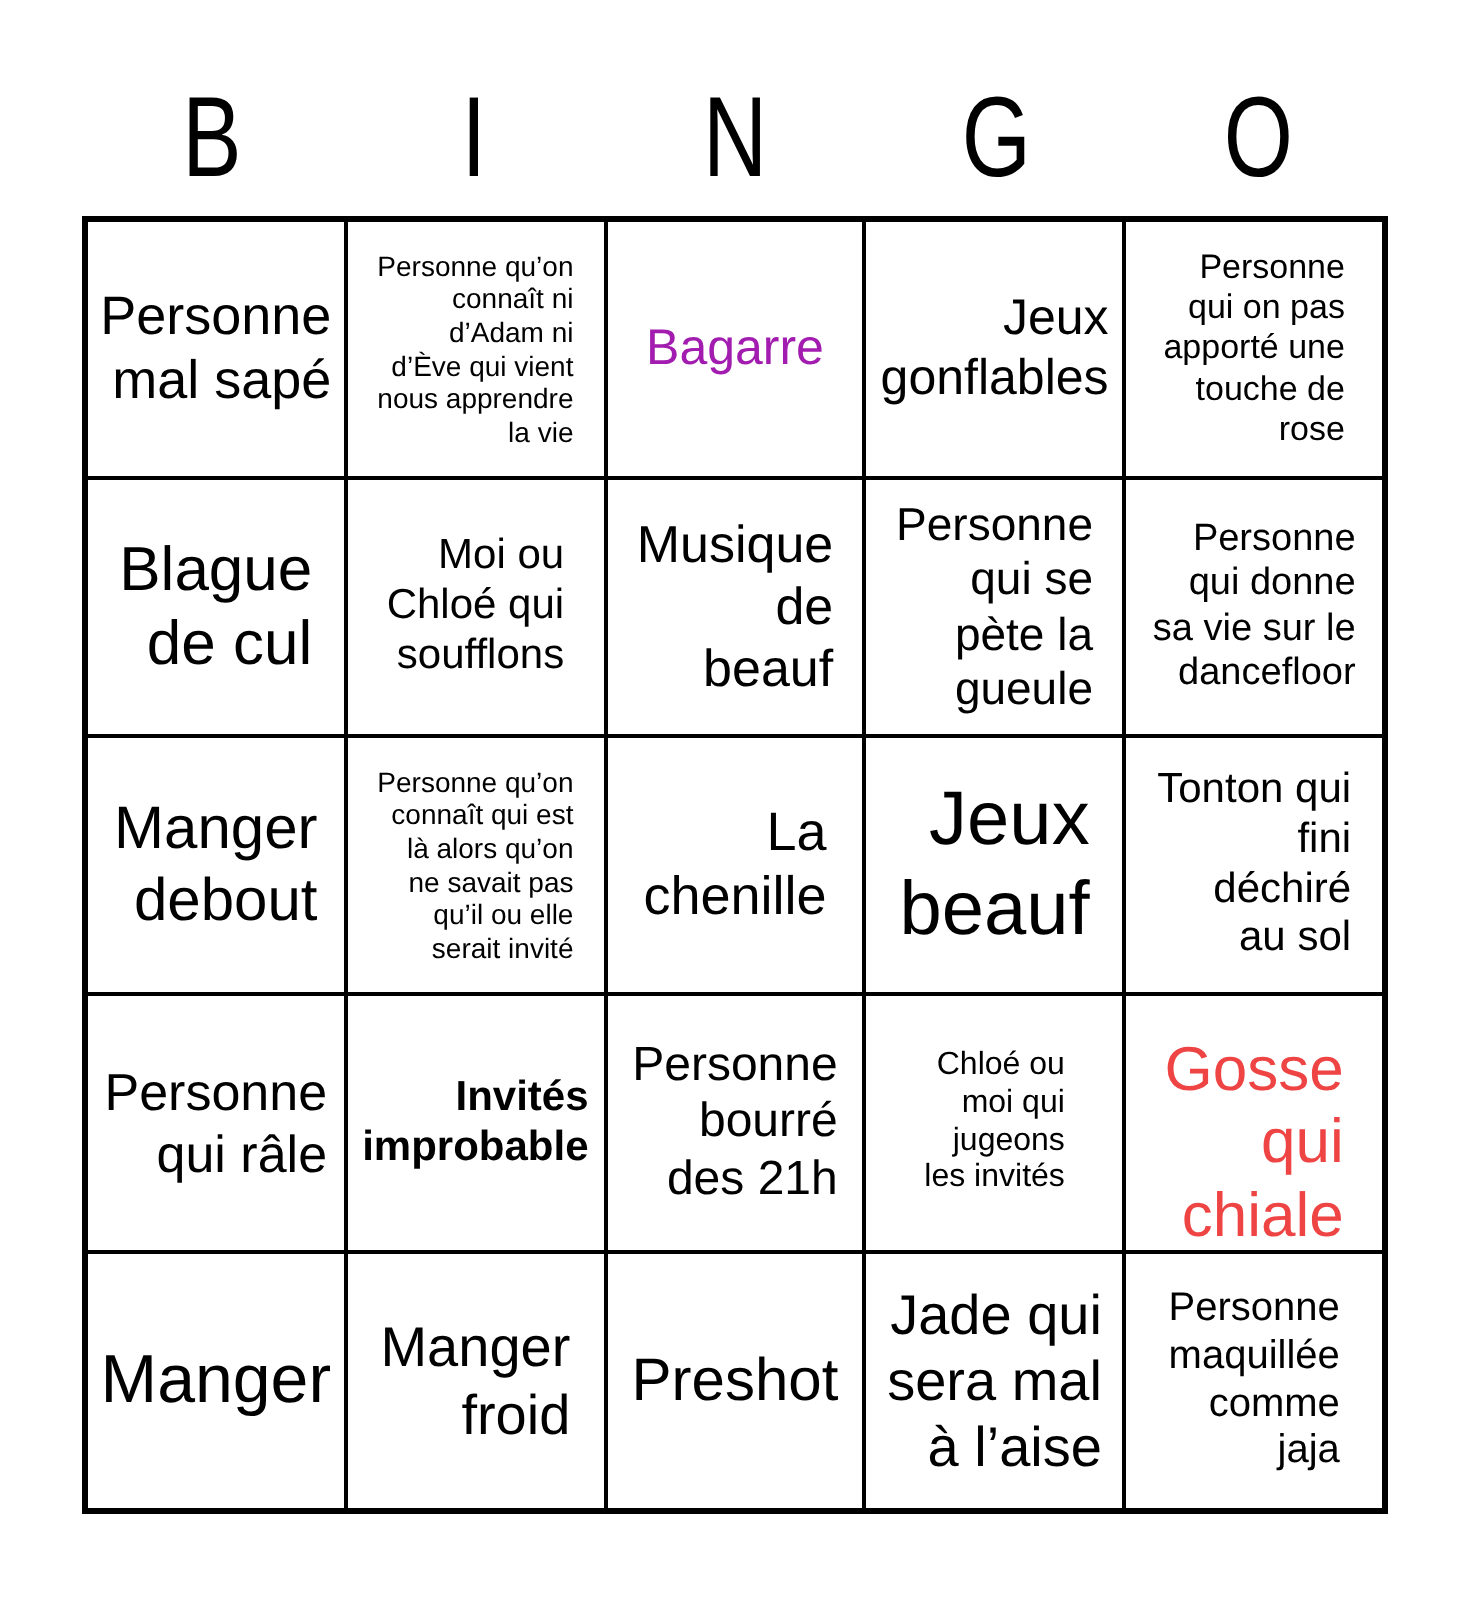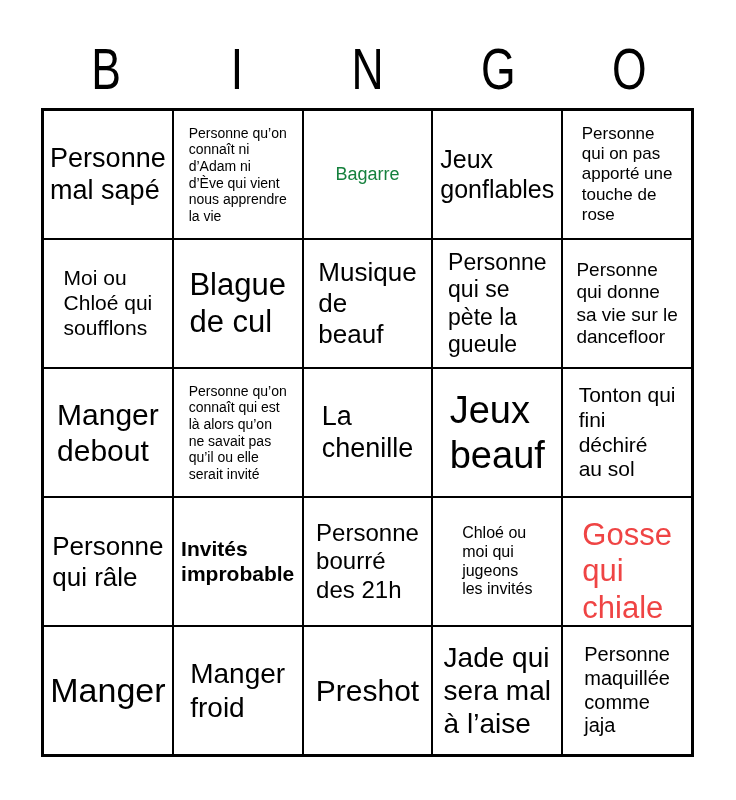--- a/index.html
+++ b/index.html
@@ -50,21 +50,21 @@
     border: 1px solid #000000;
     display: flex;
     align-items: center;
     justify-content: center;
     overflow: hidden;
     padding: 1px 2px;
     background: #ffffff;
   }
   .cell-text {
     display: block;
-    text-align: left;
+    text-align: right;
     white-space: pre-line;
     line-height: 1.18;
     color: #000000;
   }
 </style>
 </head>
 <body>
 
 <div class="page">
   <div class="title-row">
@@ -91,41 +91,41 @@
       </div>
       <div class="cell" style="border-color: rgb(0, 0, 0);">
         <span class="cell-text" style="font-size: 14px; color: rgb(0, 0, 0);">Personne qu’on
 connaît ni
 d’Adam ni
 d’Ève qui vient
 nous apprendre
 la vie</span>
       </div>
       <div class="cell" style="border-color: rgb(0, 0, 0);">
-        <span class="cell-text" style="font-size: 18px; color: #15803d;">Bagarre</span>
+        <span class="cell-text" style="font-size: 25px; color: #a21caf;">Bagarre</span>
       </div>
       <div class="cell" style="border-color: rgb(0, 0, 0);">
         <span class="cell-text" style="font-size: 25px; color: rgb(0, 0, 0);">Jeux
 gonflables</span>
       </div>
       <div class="cell" style="border-color: rgb(0, 0, 0);">
         <span class="cell-text" style="font-size: 17px; color: rgb(0, 0, 0);">Personne
 qui on pas
 apporté une
 touche de
 rose</span>
       </div>
       <div class="cell" style="border-color: rgb(0, 0, 0);">
+        <span class="cell-text" style="font-size: 31px; color: rgb(0, 0, 0);">Blague
+de cul</span>
+      </div>
+      <div class="cell" style="border-color: rgb(0, 0, 0);">
         <span class="cell-text" style="font-size: 21px; color: rgb(0, 0, 0);">Moi ou
 Chloé qui
 soufflons</span>
-      </div>
-      <div class="cell" style="border-color: rgb(0, 0, 0);">
-        <span class="cell-text" style="font-size: 31px; color: rgb(0, 0, 0);">Blague
-de cul</span>
       </div>
       <div class="cell" style="border-color: rgb(0, 0, 0);">
         <span class="cell-text" style="font-size: 26px; color: rgb(0, 0, 0);">Musique
 de
 beauf</span>
       </div>
       <div class="cell" style="border-color: rgb(0, 0, 0);">
         <span class="cell-text" style="font-size: 23px; color: rgb(0, 0, 0);">Personne
 qui se
 pète la

